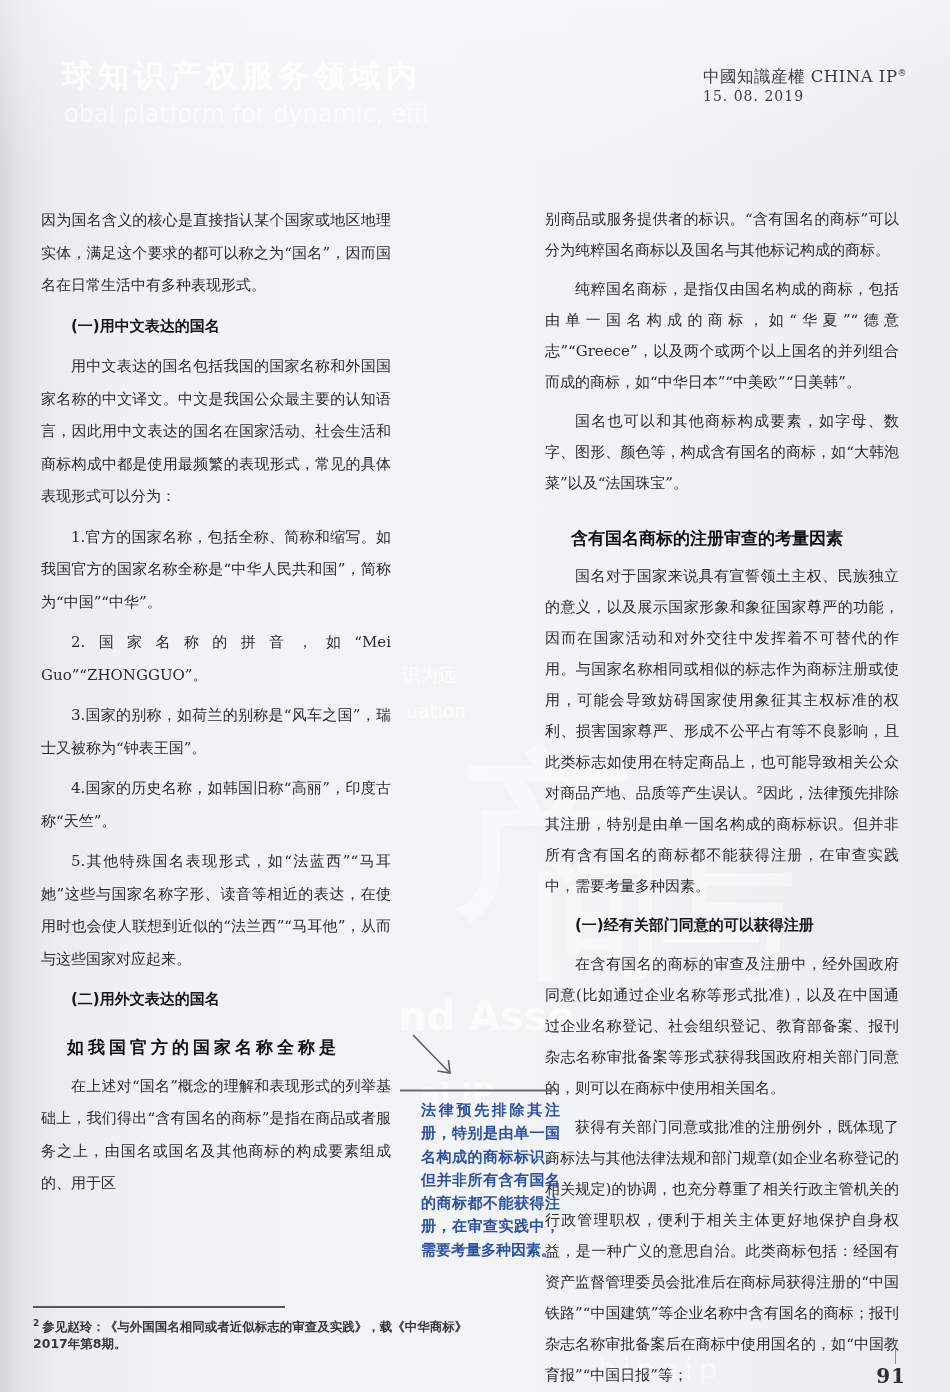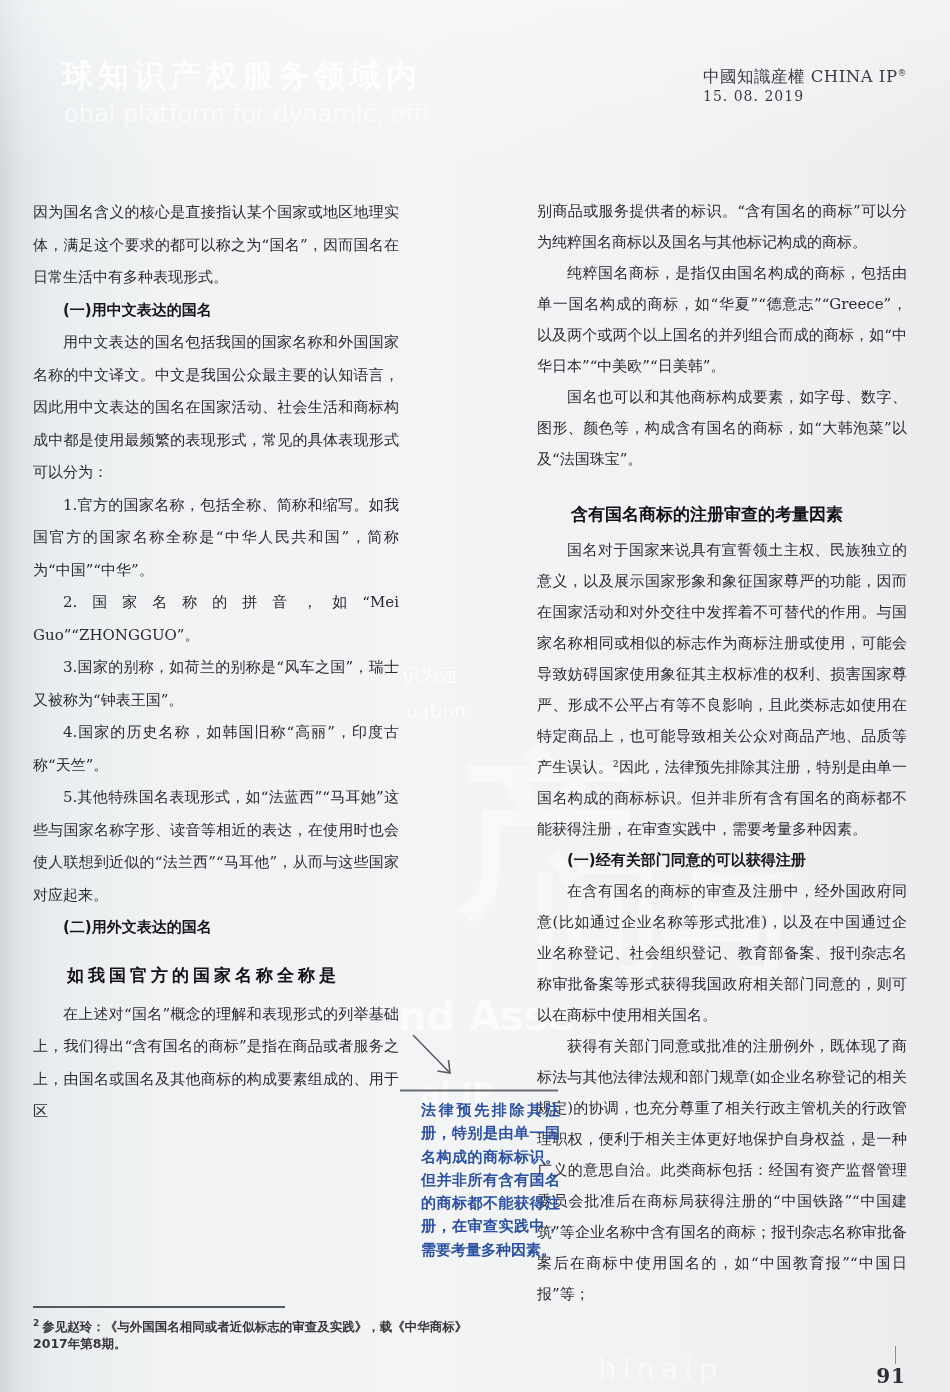--- a/index.html
+++ b/index.html
@@ -26,21 +26,21 @@
   .wm-bottom{left:598px;top:1352px;font-size:29px;letter-spacing:6px;color:rgba(255,255,255,.5);}
   
   .hdr{position:absolute;right:43px;top:66px;text-align:left;z-index:2;color:#3c3c41;}
   .hdr .brand{font-size:16.5px;letter-spacing:.5px;}
   .hdr .brand sup{font-size:9px;}
   .hdr .date{font-size:14px;margin-top:0;letter-spacing:1px;}
   
   .col{position:absolute;top:196px;z-index:2;text-align:justify;color:#2b2b30;}
   .col-left{left:33px;width:366px;font-size:15px;line-height:32.5px;}
   .col-right{left:537px;width:370px;font-size:15px;line-height:31px;}
-  .col p{margin:0;text-indent:2em;}
+  .col p{margin:8px;text-indent:2em;}
   .col p.noindent{text-indent:0;}
   .subhead{font-family:"DejaVu Sans",sans-serif;font-weight:bold;color:#17171b;text-indent:2em;}
   .section-head{
     font-family:"DejaVu Sans",sans-serif;font-weight:bold;color:#121216;
     font-size:17px;line-height:30px;text-indent:0;
   }
   .col-left .section-head{margin:16px 0 8px;letter-spacing:4px;}
   .col-right .section-head{margin:24px 0 6px;letter-spacing:0;}
   
   .pq-arrow{position:absolute;left:400px;top:1028px;z-index:3;}

